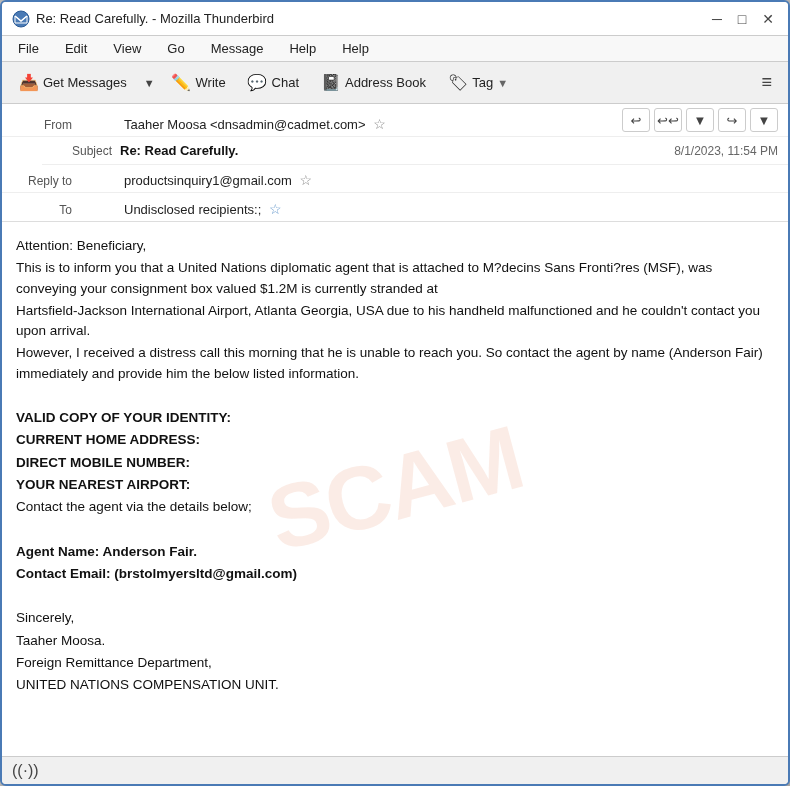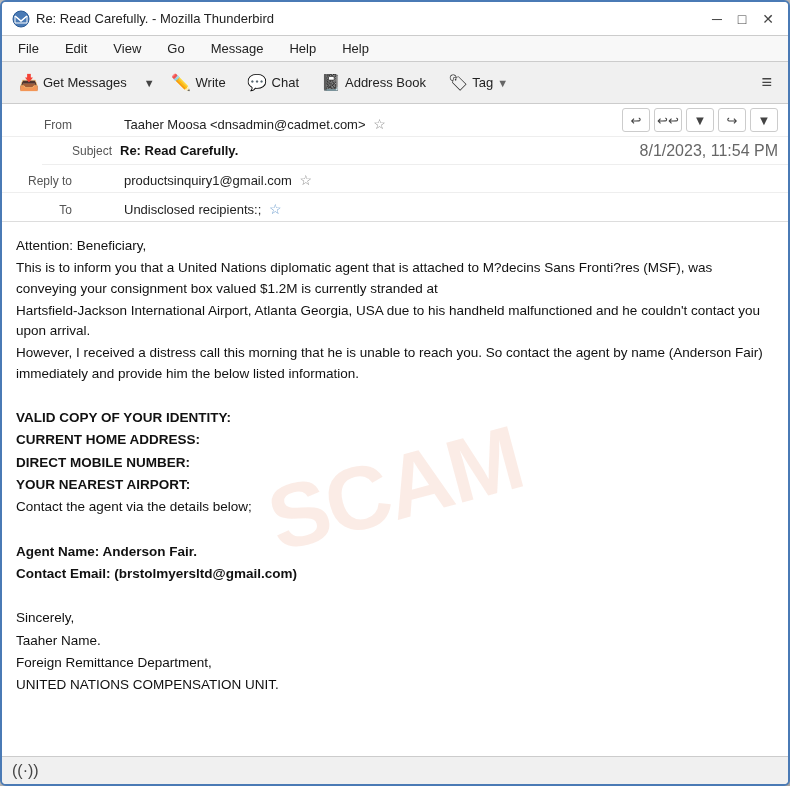--- a/index.html
+++ b/index.html
@@ -178,21 +178,21 @@
       min-width: 60px;
       text-align: right;
       margin-right: 8px;
     }
     .subject-value {
       font-size: 13px;
       font-weight: bold;
       color: #111;
     }
     .subject-date {
-      font-size: 16px;
+      font-size: 12px;
       color: #666;
     }
     .star-icon {
       color: #888;
       cursor: pointer;
       font-size: 14px;
       margin-left: 4px;
     }
     
     .email-body {
@@ -350,21 +350,21 @@
       <p class="bold">VALID COPY OF YOUR IDENTITY:</p>
       <p class="bold">CURRENT HOME ADDRESS:</p>
       <p class="bold">DIRECT MOBILE NUMBER:</p>
       <p class="bold">YOUR NEAREST AIRPORT:</p>
       <p>Contact the agent via the details below;</p>
       <p>&nbsp;</p>
       <p class="bold">Agent Name: Anderson Fair.</p>
       <p class="bold">Contact Email: (brstolmyersltd@gmail.com)</p>
       <p>&nbsp;</p>
       <p>Sincerely,</p>
-      <p>Taaher Name.</p>
+      <p>Taaher Moosa.</p>
       <p>Foreign Remittance Department,</p>
       <p>UNITED NATIONS COMPENSATION UNIT.</p>
     </div>
   </div>
 
   <div class="status-bar">
     <span class="signal-icon">((·))</span>
   </div>
 
 </div>

